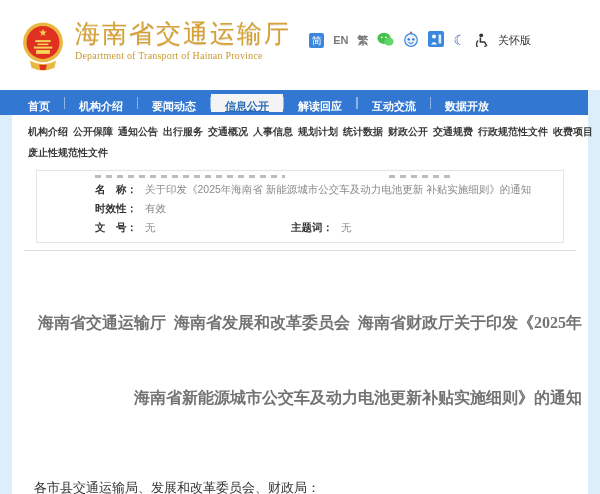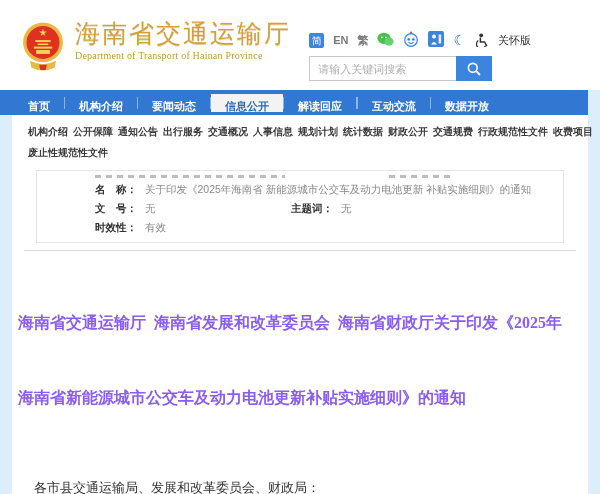--- a/index.html
+++ b/index.html
@@ -38,21 +38,21 @@
     font-size: 11px; padding: 0 8px; color: #333; outline: none; }
   .search-input::placeholder { color: #b0b0b0; }
   .search-btn { width: 36px; height: 25px; background: #3b85de; border: none; cursor: pointer;
     display: flex; align-items: center; justify-content: center; }
 
   
   .mainnav { height: 25px; background: #3278d2; margin-right: 12px;
     display: flex; align-items: center; padding-left: 14px; }
   .nav-item { color: #fff; font-size: 11px; font-weight: bold; text-decoration: none;
     height: 18px; line-height: 25px; padding: 0 14px; white-space: nowrap; }
-  .nav-item.active { background: #f3f3f3; color: #2b6cb8; }
+  .nav-item.active { background: #f3f3f3; color: #2b6cb8; text-decoration: underline; }
   .nav-sep { width: 1px; height: 12px; background: rgba(255,255,255,.45); flex: 0 0 auto; }
 
   
   .content { background: #fff; margin: 0 12px; height: 379px; }
 
   .subnav { padding: 6px 0 3px 16px; }
   .subnav-row { display: flex; gap: 5px; line-height: 21px; white-space: nowrap; }
   .subnav a { font-size: 10px; color: #3a3a3a; font-weight: bold; text-decoration: none; }
 
   
@@ -65,22 +65,22 @@
   .meta-row { padding-left: 58px; font-size: 10.5px; line-height: 19px; }
   .meta-row.split { display: flex; }
   .cell-a { width: 196px; flex: 0 0 auto; }
   .meta-label { font-weight: bold; color: #333; }
   .meta-value { color: #8a8a8a; margin-left: 8px; }
 
   .divider { border: none; border-top: 1px solid #dcdcdc; margin: 7px 12px 0; }
 
   
   .article { padding: 0 2px; font-family: "Liberation Serif", serif; color: #333; }
-  .doc-title { margin: 9px 4px 0; text-align: left; font-size: 16px; font-weight: bold;
-    line-height: 25px; color: #8b5cf6; white-space: pre-wrap; }
+  .doc-title { margin: 9px 4px 0; text-align: right; font-size: 16px; font-weight: bold;
+    line-height: 25px; color: #737373; white-space: pre-wrap; }
   .article p { font-size: 13px; line-height: 28px; white-space: pre-wrap; }
   .salutation { margin-top: 14px; text-indent: 20px; }
 </style>
 </head>
 <body>
 
 <div class="header">
   <div class="brand">
     <svg class="emblem" viewBox="0 0 60 68" aria-hidden="true">
       <circle cx="30" cy="28" r="26" fill="#eab842"></circle>
@@ -133,29 +133,20 @@
       <span class="moon-glyph">☾</span>
       <span class="care">
         <svg width="13" height="14" viewBox="0 0 13 14" aria-hidden="true">
           <circle cx="6.2" cy="2.3" r="1.9" fill="#333"></circle>
           <path d="M5.4 4.6 v4.4 h4.2 l2.2 4.2" stroke="#333" stroke-width="1.5" fill="none"></path>
           <path d="M3.2 7.6 a4.6 4.6 0 1 0 7.2 5.2" stroke="#333" stroke-width="1.3" fill="none"></path>
         </svg>
         <span>关怀版</span>
       </span>
     </div>
-    <div class="search-row">
-      <input class="search-input" placeholder="请输入关键词搜索" style="">
-      <button class="search-btn">
-        <svg width="16" height="16" viewBox="0 0 16 16" aria-hidden="true">
-          <circle cx="6.8" cy="6.8" r="4.4" fill="none" stroke="#fff" stroke-width="1.6"></circle>
-          <line x1="10.2" y1="10.2" x2="14" y2="14" stroke="#fff" stroke-width="1.8"></line>
-        </svg>
-      </button>
-    </div>
   </div>
 </div>
 
 <nav class="mainnav">
   <a class="nav-item">首页</a>
   <span class="nav-sep"></span>
   <a class="nav-item">机构介绍</a>
   <span class="nav-sep"></span>
   <a class="nav-item">要闻动态</a>
   <span class="nav-sep"></span>
@@ -192,31 +183,31 @@
   </div>
 
   <div class="metabox">
     <div class="meta-clip">
       <span class="sliver sliver-a"></span>
       <span class="sliver sliver-b"></span>
     </div>
     <div class="meta-row">
       <span class="meta-label">名　称：</span><span class="meta-value">关于印发《2025年海南省 新能源城市公交车及动力电池更新 补贴实施细则》的通知</span>
     </div>
+    <div class="meta-row">
+      <span class="meta-label">时效性：</span><span class="meta-value">有效</span>
+    </div>
     <div class="meta-row split">
       <div class="cell-a">
         <span class="meta-label">文　号：</span><span class="meta-value">无</span>
       </div>
       <div class="cell-b">
         <span class="meta-label">主题词：</span><span class="meta-value">无</span>
       </div>
     </div>
-    <div class="meta-row">
-      <span class="meta-label">时效性：</span><span class="meta-value">有效</span>
-    </div>
   </div>
 
   <hr class="divider">
 
   <div class="article">
     <div class="doc-title">
       <div>海南省交通运输厅  海南省发展和改革委员会  海南省财政厅关于印发《2025年</div>
       <div>海南省新能源城市公交车及动力电池更新补贴实施细则》的通知</div>
     </div>
     <p class="salutation">各市县交通运输局、发展和改革委员会、财政局：</p>

